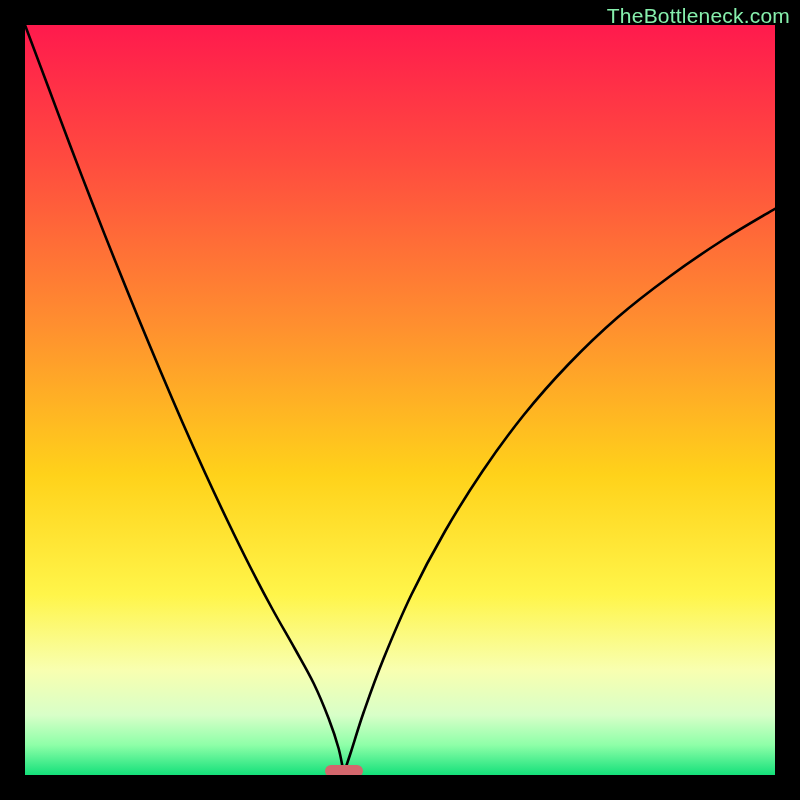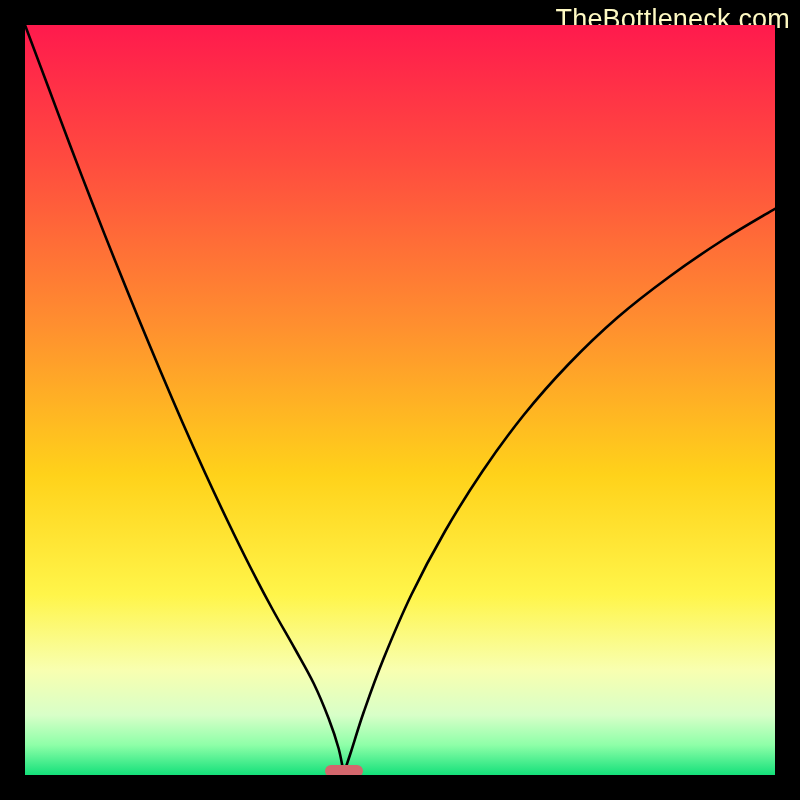--- a/index.html
+++ b/index.html
@@ -29,22 +29,22 @@
   }
   .plot-svg {
     display: block;
     width: 750px;
     height: 750px;
   }
   .watermark {
     position: absolute;
     top: 4px;
     right: 10px;
-    color: #fef9c3;
-    font-size: 27px;
+    color: #86efac;
+    font-size: 21px;
     letter-spacing: 0.2px;
     font-weight: 400;
   }
   .marker {
     position: absolute;
     width: 38px;
     height: 12px;
     border-radius: 6px;
     background: #d4676d;
     transform: translate(-50%, -50%);

